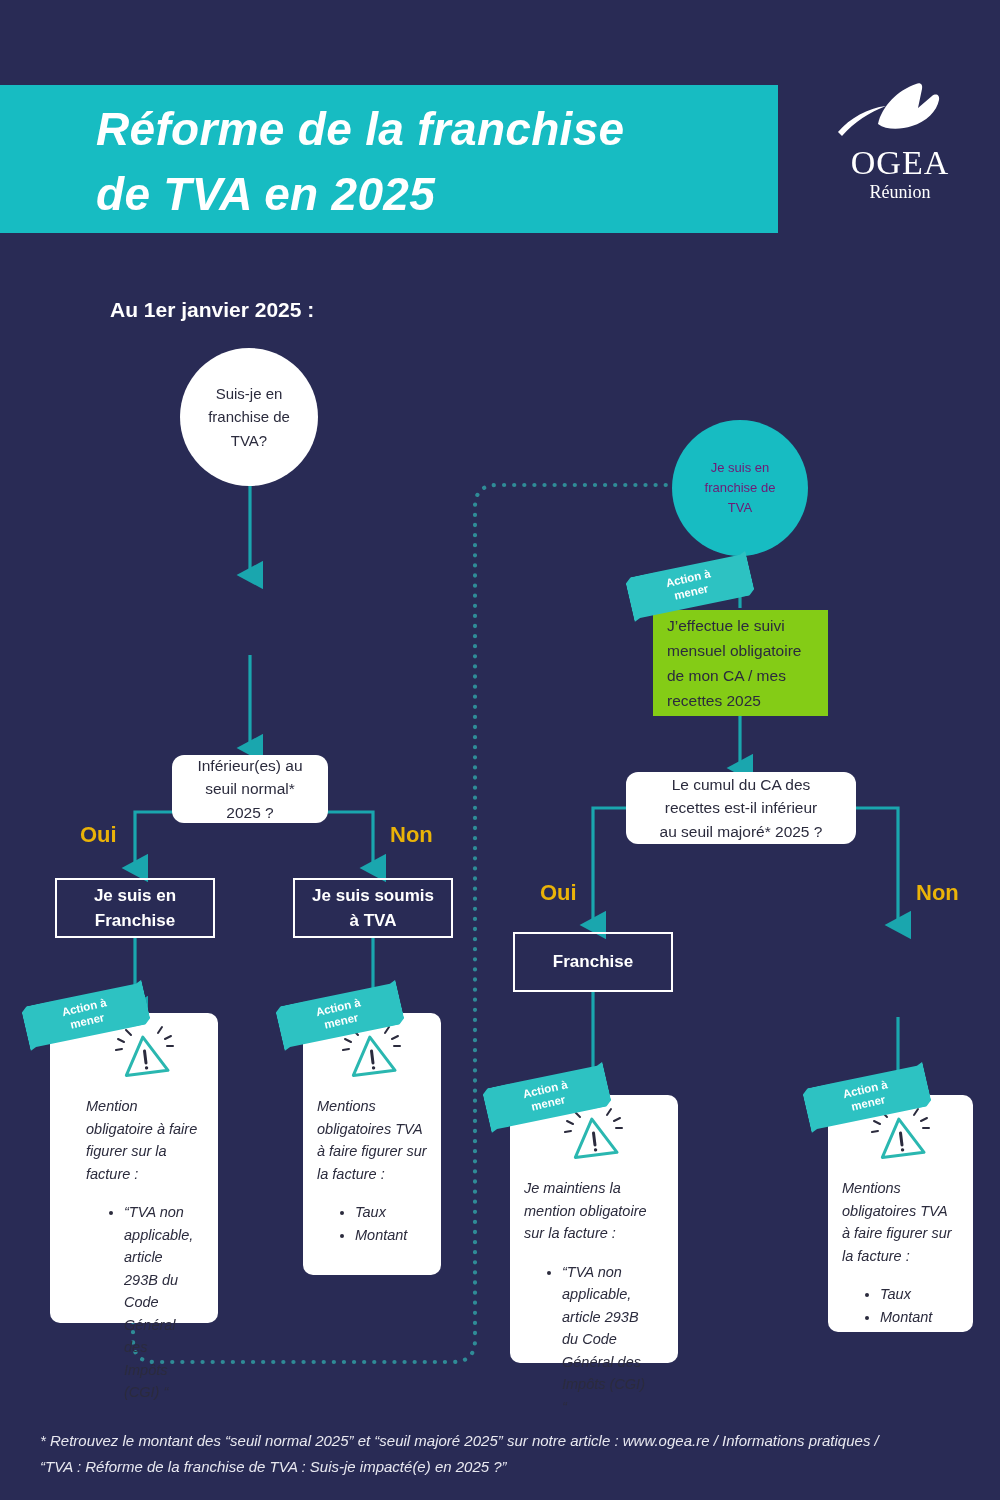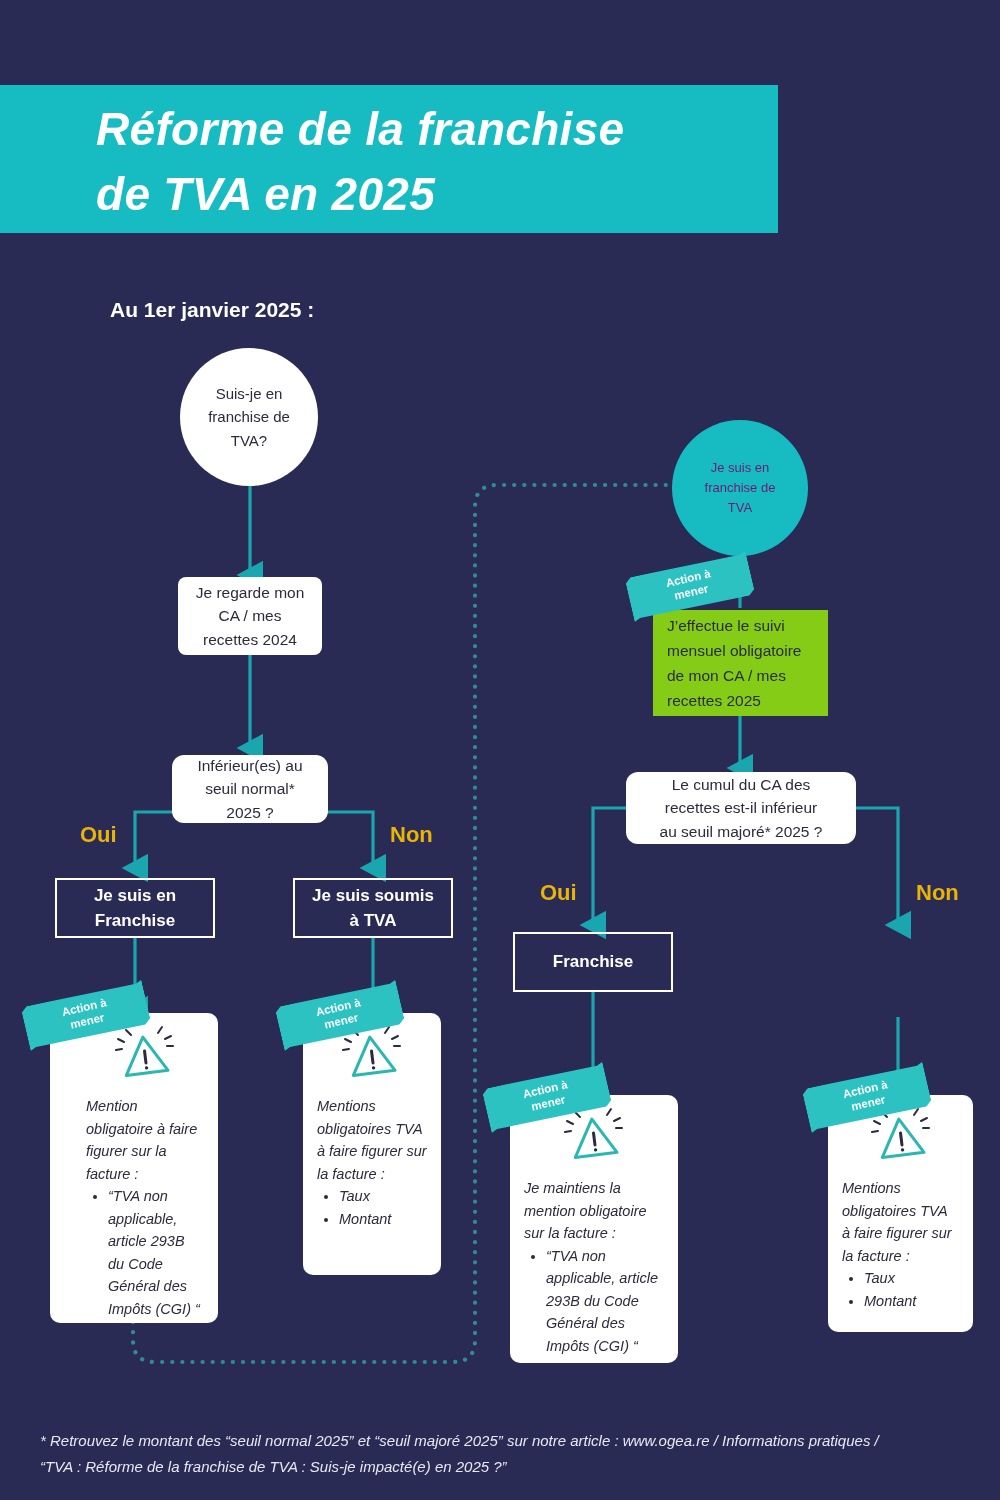--- a/index.html
+++ b/index.html
@@ -85,21 +85,21 @@
   }
 
   
   .action-card {
     position: absolute; background: #ffffff; border-radius: 10px;
     box-sizing: border-box; padding: 12px 14px 14px 14px;
     color: #2b2b3d; font-style: italic; font-size: 14.5px; line-height: 1.55;
   }
   .action-card .warn-wrap { text-align: center; margin-bottom: 8px; }
   .action-card p { margin: 0; }
-  .action-card ul { margin: 0; padding-left: 22px; }
+  .action-card ul { margin: 16px; padding-left: 22px; }
   .action-card li { margin: 0; }
 
   .ribbon {
     position: absolute; background: #2dc2c2; color: #ffffff;
     font-size: 11.5px; font-weight: bold; line-height: 1.25;
     text-align: center; padding: 7px 16px 9px 16px;
     transform: rotate(-13deg);
     white-space: pre-line;
     z-index: 5;
     clip-path: polygon(0% 12%, 5% 0%, 95% 6%, 100% 0%, 100% 88%, 95% 100%, 5% 94%, 0% 100%);
@@ -152,28 +152,35 @@
       <line x1="898" y1="1017" x2="898" y2="1093" marker-end="url(#arrowhead)"></line>
     </g>
 
     <path d="M133,1322 L133,1340 Q133,1362 155,1362 L453,1362 Q475,1362 475,1340 L475,507 Q475,485 497,485 L672,485" stroke="#2f8c97" stroke-width="4.2" fill="none" stroke-linecap="round" stroke-dasharray="0.1 10"></path>
   </svg>
 
   <div class="header-band"></div>
   <div class="header-title">Réforme de la franchise
 de TVA en 2025</div>
 
+  <div class="logo">
+    <svg width="160" height="70" viewBox="0 0 160 70">
+      <path d="M58 46 C62 28, 78 12, 96 6 C100 4, 103 6, 102 11 L98 30 L112 18 C116 15, 120 17, 119 22 C117 33, 106 44, 92 48 C80 52, 66 52, 58 46 Z" fill="#ffffff"></path>
+      <path d="M18 54 C30 40, 48 30, 66 28 C50 34, 34 44, 22 58 Z" fill="#ffffff"></path>
+    </svg>
+    <div class="logo-text">
+      <span class="logo-ogea">OGEA</span>
+      <span class="logo-reunion">Réunion</span>
+    </div>
+  </div>
 
   <div class="section-label">Au 1er janvier 2025 :</div>
 
   <div class="circle-node circle-white" style="left:180px; top:348px; width:138px; height:138px; padding:0 22px;">Suis-je en franchise de TVA?</div>
 
-  <div class="rect-white-soft" style="left:178px; top:577px; width:144px; height:78px;">Je regarde mon
-CA / mes
-recettes 2024</div>
 
   <div class="pill-node" style="left:172px; top:755px; width:156px; height:68px;">Inférieur(es) au
 seuil normal*
 2025 ?</div>
 
   <div class="branch-label" style="left:80px; top:822px;">Oui</div>
   <div class="branch-label" style="left:390px; top:822px;">Non</div>
 
   <div class="outline-box" style="left:55px; top:878px; width:160px; height:60px;">Je suis en
 Franchise</div>

